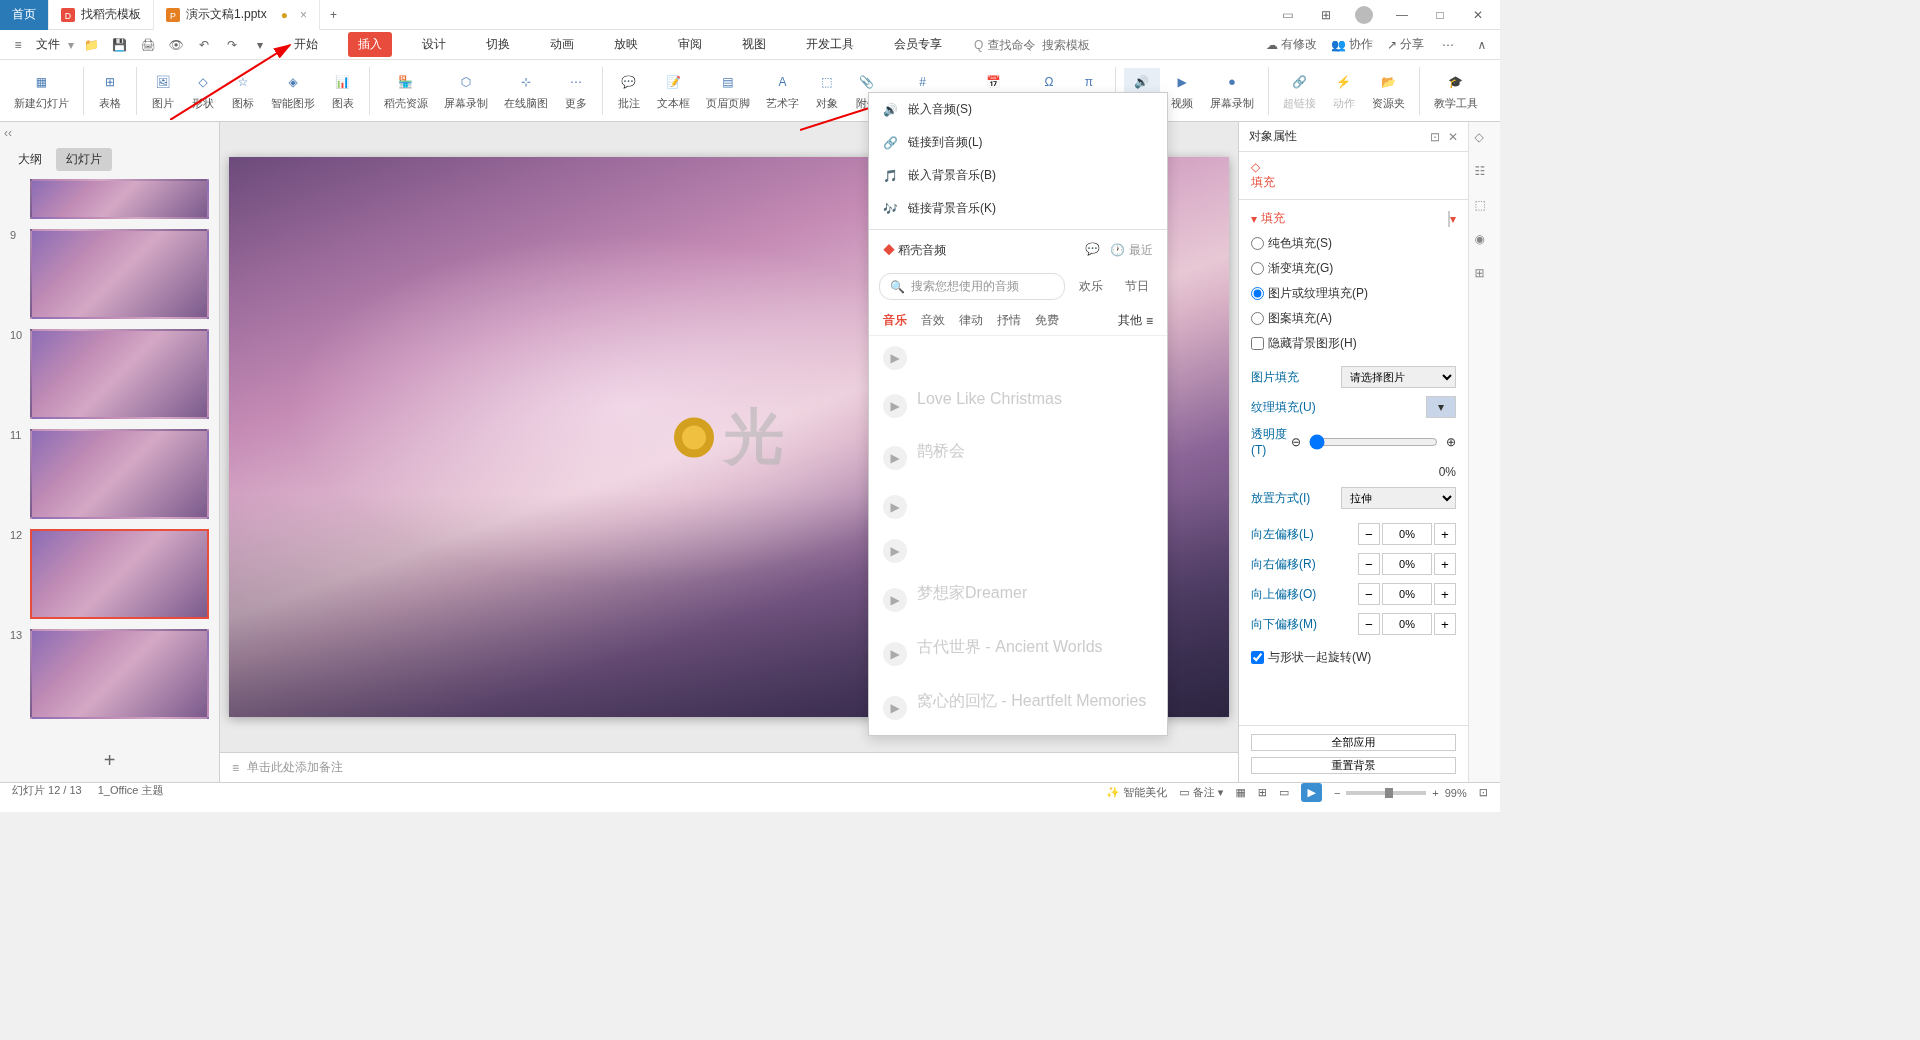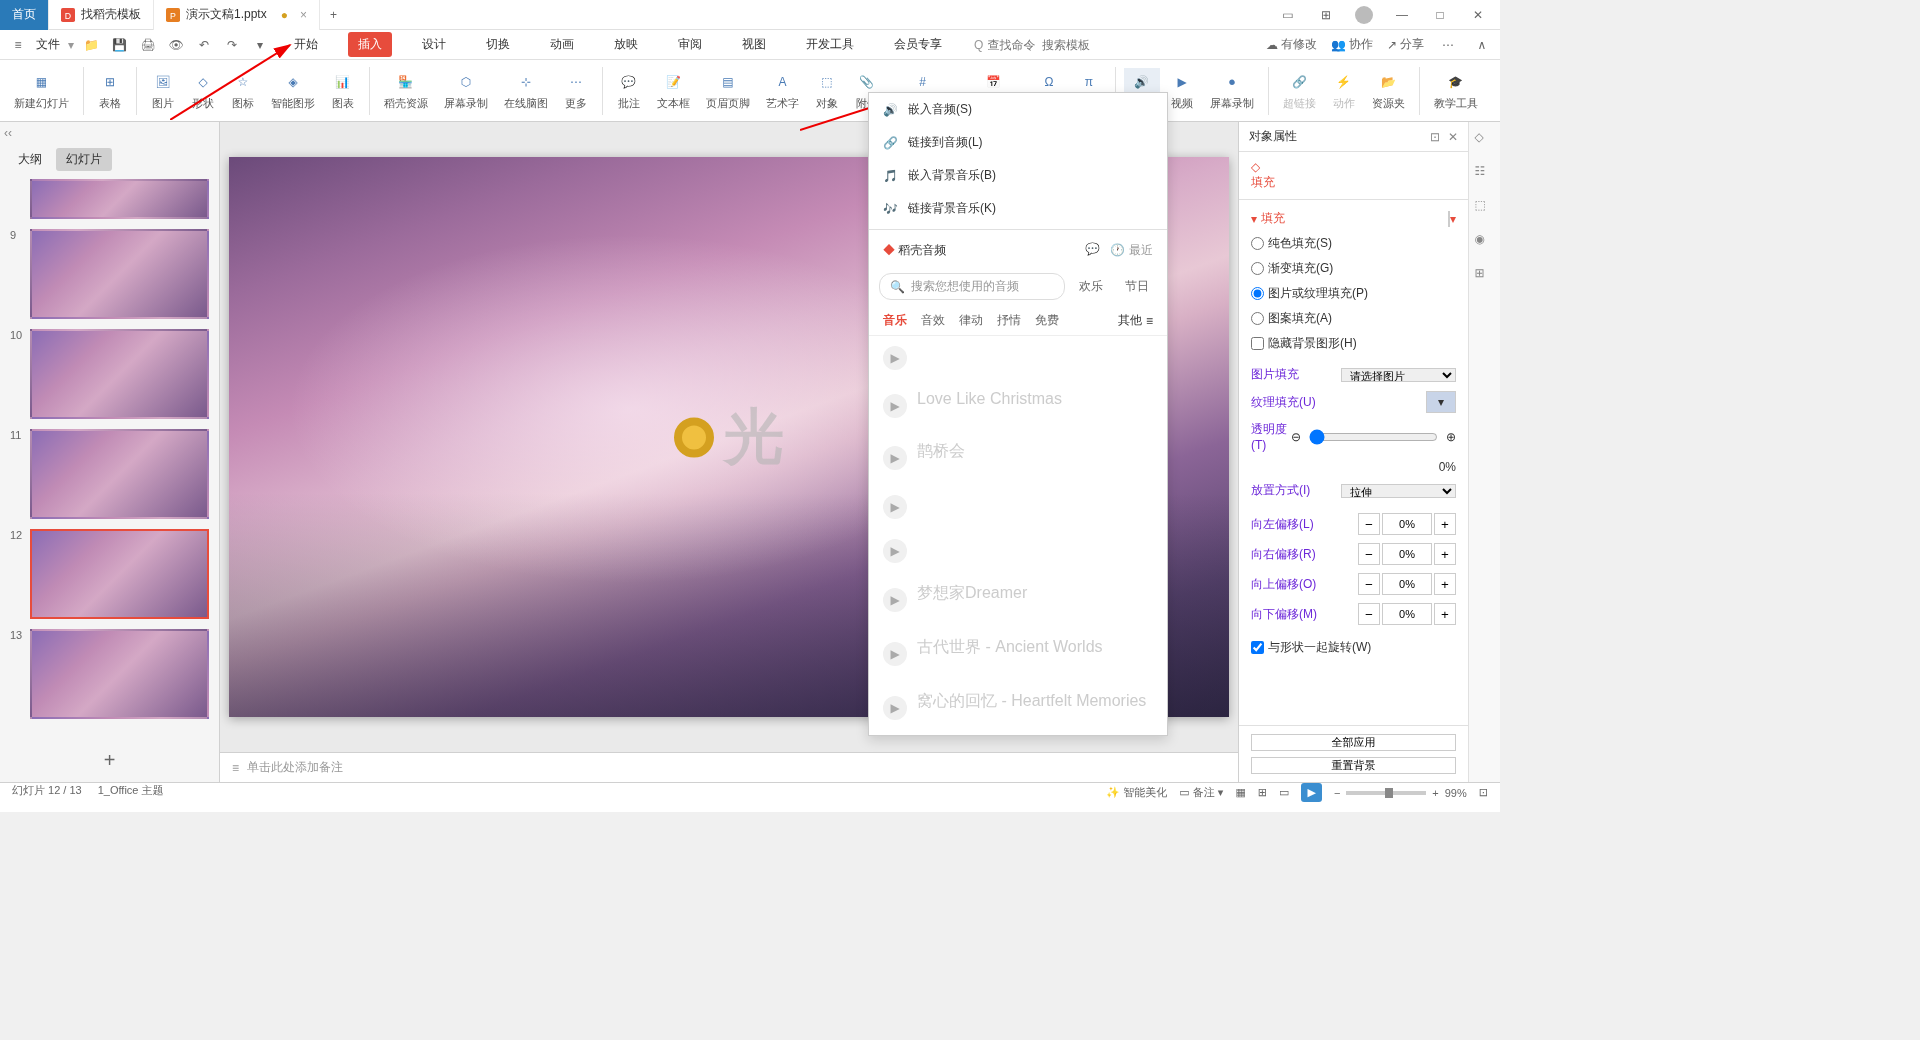--- a/index.html
+++ b/index.html
@@ -72,25 +72,25 @@
 .dd-track-meta { font-size: 10px; color: #ddd; margin-top: 2px; }
 
 .right-panel { width: 230px; background: #fff; border-left: 1px solid #d0d0d0; display: flex; flex-direction: column; }
 .rp-header { height: 30px; display: flex; align-items: center; justify-content: space-between; padding: 0 10px; border-bottom: 1px solid #e0e0e0; font-size: 12px; }
 .rp-header-icons { display: flex; gap: 8px; color: #888; }
 .rp-body { padding: 10px 12px; flex: 1; overflow-y: auto; }
 .rp-section { margin-bottom: 14px; }
 .rp-section-title { color: #e74c3c; font-size: 12px; margin-bottom: 8px; display: flex; align-items: center; gap: 4px; }
 .rp-row { display: flex; align-items: center; margin-bottom: 8px; font-size: 12px; }
 .rp-radio { display: flex; align-items: center; gap: 4px; }
-.rp-row-label { width: 90px; color: #6d28d9; }
+.rp-row-label { width: 90px; color: #0369a1; }
 .rp-input-group { display: flex; align-items: center; gap: 2px; margin-left: auto; }
 .rp-input { width: 50px; height: 22px; border: 1px solid #ccc; text-align: center; font-size: 11px; }
 .rp-btn-sm { width: 22px; height: 22px; border: 1px solid #ccc; background: #fff; cursor: pointer; display: flex; align-items: center; justify-content: center; }
-.rp-select { flex: 1; height: 14px; border: 1px solid #ccc; font-size: 11px; padding: 0 4px; }
+.rp-select { flex: 1; height: 22px; border: 1px solid #ccc; font-size: 11px; padding: 0 4px; }
 .rp-thumb-select { width: 80px; height: 20px; background: linear-gradient(135deg,#8b6db5,#c08bb5); border: 1px solid #ccc; }
 .rp-slider { flex: 1; margin: 0 8px; }
 .rp-checkbox { display: flex; align-items: center; gap: 4px; }
 .rp-footer { padding: 8px 12px; display: flex; gap: 6px; border-top: 1px solid #e0e0e0; flex-direction: column; }
 .rp-footer-btn { flex: 1; height: 24px; border: 1px solid #ccc; background: #fff; font-size: 11px; cursor: pointer; }
 
 .right-tools { width: 32px; background: #f8f8f8; border-left: 1px solid #e0e0e0; display: flex; flex-direction: column; align-items: center; padding-top: 8px; gap: 14px; }
 .rt-btn { width: 20px; height: 20px; color: #888; cursor: pointer; }
 
 .statusbar { height: 30px; background: #fff; border-top: 1px solid #d0d0d0; display: flex; align-items: flex-start; padding: 0 12px; gap: 16px; font-size: 11px; color: #666; }

